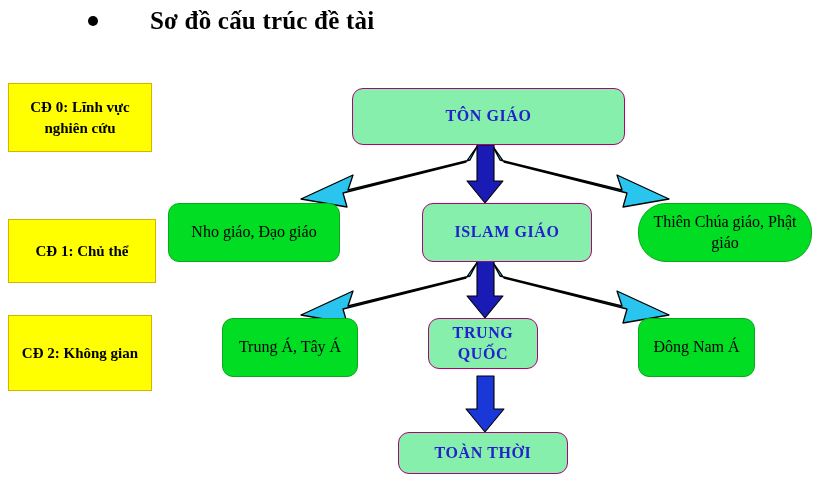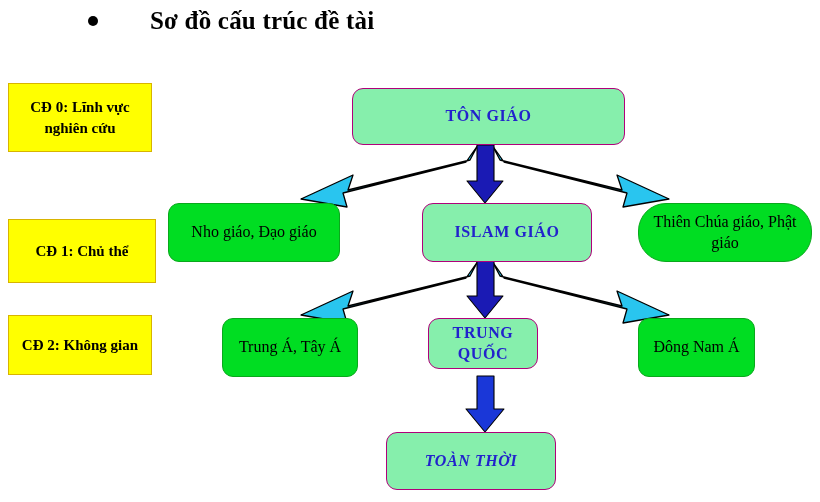--- a/index.html
+++ b/index.html
@@ -109,21 +109,21 @@
     <span id="title-bullet"></span>
     <span id="title-text">Sơ đồ cấu trúc đề tài</span>
   </div>
 
   <div class="legend-box" style="left:8px; top:83px; width:144px; height:69px;">
     <span>CĐ 0: Lĩnh vực nghiên cứu</span>
   </div>
   <div class="legend-box" style="left:8px; top:200px; width:148px; height:64px;margin-top:19px;">
     <span>CĐ 1: Chủ thể</span>
   </div>
-  <div class="legend-box" style="left:8px; top:315px; width:144px; height:60px;font-family:Liberation Serif, serif;">
+  <div class="legend-box" style="left:8px; top:315px; width:144px; height:76px;font-family:Liberation Serif, serif;">
     <span>CĐ 2: Không gian</span>
   </div>
 
   <svg id="svg-arrows" viewBox="0 0 820 502">
 
     <polygon fill="#29c5ef" stroke="#000000" stroke-width="1.3" stroke-linejoin="round" points="478,145 470,160 348,190 353,175 301,199 347,207 343,193 466,162"></polygon>
 
     <polygon fill="#29c5ef" stroke="#000000" stroke-width="1.3" stroke-linejoin="round" points="492,145 500,160 622,190 617,175 669,199 623,207 627,193 504,162"></polygon>
 
     <polygon fill="#1a1ab4" stroke="#000000" stroke-width="1.1" stroke-linejoin="round" points="477,145 494,145 494,181 503,181 485,203 467,181 477,181"></polygon>
@@ -154,17 +154,17 @@
   <div class="node green" style="left:222px; top:318px; width:136px; height:59px;">
     <span class="node-label">Trung Á, Tây Á</span>
   </div>
   <div class="node magenta" style="left:428px; top:318px; width:110px; height:51px;">
     <span class="node-label">TRUNG QUỐC</span>
   </div>
   <div class="node green" style="left:638px; top:318px; width:117px; height:59px;">
     <span class="node-label">Đông Nam Á</span>
   </div>
 
-  <div class="node magenta" style="left:386px; top:432px; width:170px; height:58px;font-style:italic;">
+  <div class="node magenta" style="left:398px; top:432px; width:170px; height:42px;">
     <span class="node-label">TOÀN THỜI</span>
   </div>
 
 </div>
 
 </body></html>

